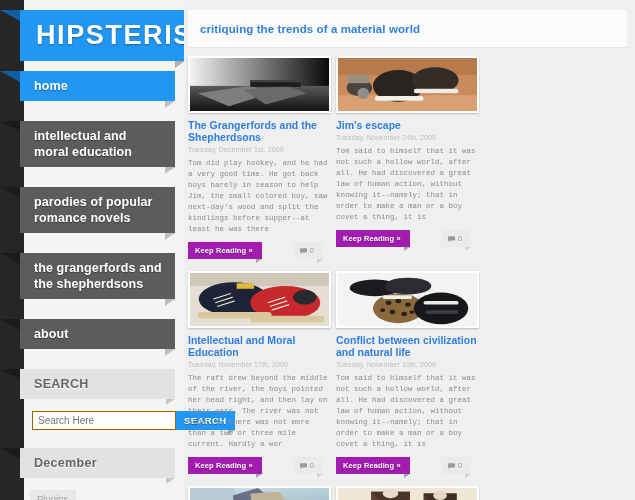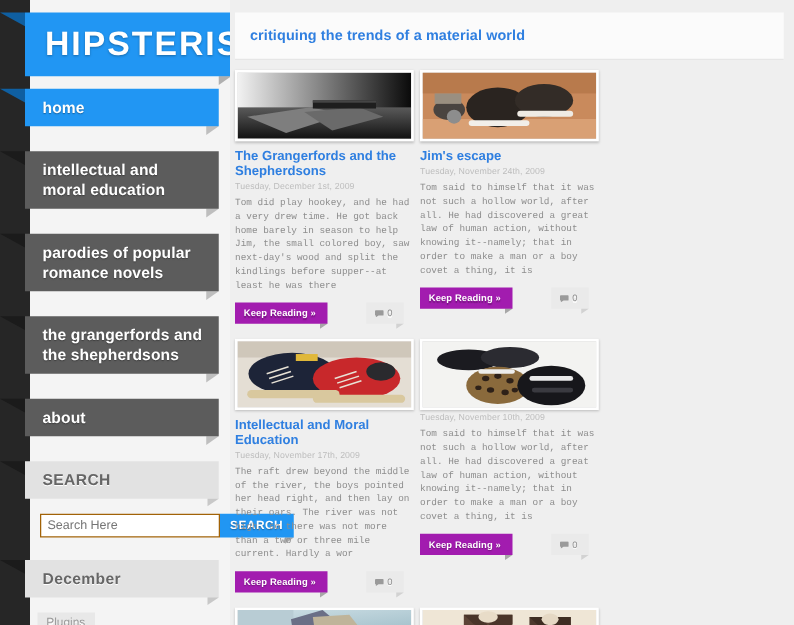--- a/index.html
+++ b/index.html
@@ -374,21 +374,21 @@
             <rect width="143" height="57" fill="url(#g1)"></rect>
             <rect y="30" width="143" height="27" fill="url(#g1b)"></rect>
             <polygon points="8,38 60,30 88,36 40,52" fill="#7e7e7e"></polygon>
             <polygon points="55,34 100,30 120,38 78,50" fill="#6a6a6a"></polygon>
             <rect x="62" y="24" width="52" height="7" fill="#1e1e1e"></rect>
             <rect x="62" y="24" width="52" height="2" fill="#454545"></rect>
           </svg>
         </div>
         <a class="post-title">The Grangerfords and the Shepherdsons</a>
         <div class="post-date">Tuesday, December 1st, 2009</div>
-        <div class="post-excerpt">Tom did play hookey, and he had a very drew time. He got back home barely in season to help Jim, the small colored boy, saw next-day's wood and split the kindlings before supper--at least he was there</div>
+        <div class="post-excerpt">Tom did play hookey, and he had a very good time. He got back boys barely in season to help Jim, the small colored boy, saw next-day's wood and split the kindlings before supper--at least he was there</div>
         <div class="post-footer">
           <span class="keep-reading">Keep Reading »</span>
           <span class="comments">
             <svg class="bubble-icon" viewBox="0 0 10 8">
                 <path d="M1 0h8a1 1 0 0 1 1 1v4a1 1 0 0 1-1 1H4L1 8V6a1 1 0 0 1-1-1V1a1 1 0 0 1 1-1z" fill="#9a9a9a"></path>
               </svg>
             <span>0</span>
           </span>
         </div>
       </div>
@@ -472,20 +472,21 @@
               <ellipse cx="68" cy="44" rx="3" ry="2.4"></ellipse>
                 <ellipse cx="46" cy="40" rx="2.6" ry="2"></ellipse>
               <ellipse cx="76" cy="42" rx="2.6" ry="2"></ellipse>
             </g>
             <ellipse cx="106" cy="38" rx="28" ry="17" fill="#17171b"></ellipse>
             <rect x="88" y="30" width="36" height="4" rx="2" fill="#e9e9e9"></rect>
             <rect x="90" y="40" width="34" height="4" rx="2" fill="#3a3a40"></rect>
             <rect x="46" y="24" width="30" height="4" rx="2" fill="#ededeb"></rect>
           </svg>
         </div>
+        <a class="post-title">Conflict between civilization and natural life</a>
         <div class="post-date">Tuesday, November 10th, 2009</div>
         <div class="post-excerpt">Tom said to himself that it was not such a hollow world, after all. He had discovered a great law of human action, without knowing it--namely; that in order to make a man or a boy covet a thing, it is</div>
         <div class="post-footer">
           <span class="keep-reading">Keep Reading »</span>
           <span class="comments">
             <svg class="bubble-icon" viewBox="0 0 10 8">
                 <path d="M1 0h8a1 1 0 0 1 1 1v4a1 1 0 0 1-1 1H4L1 8V6a1 1 0 0 1-1-1V1a1 1 0 0 1 1-1z" fill="#9a9a9a"></path>
               </svg>
             <span>0</span>
           </span>

